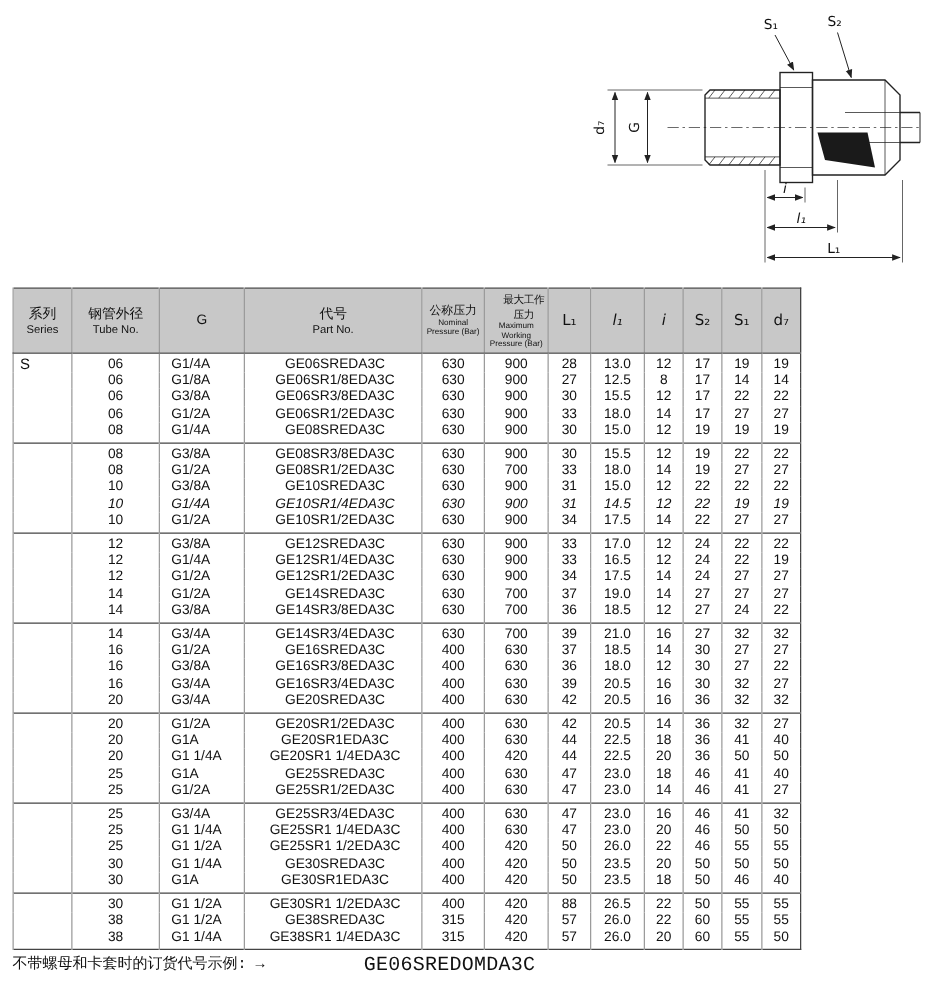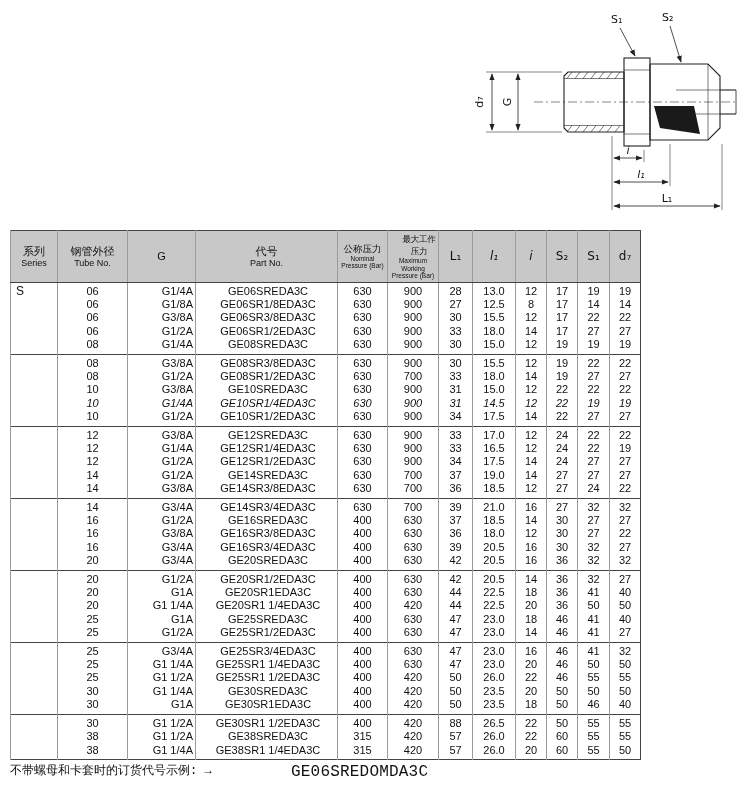--- a/index.html
+++ b/index.html
@@ -19,21 +19,21 @@
   .spec-table th, .spec-table td { border-left:1px solid #9b9b9b; font-weight:normal; }
   .spec-table thead th {
     background:#c8c8c8; border-bottom:1px solid #444;
     height:50px; vertical-align:middle; text-align:center; padding:2px 1px;
   }
   .spec-table tbody { border-top:1px solid #444; }
   .spec-table td { font-size:11px; line-height:13.4px; padding:0 2px; text-align:center; white-space:nowrap; }
   .spec-table tbody tr:first-child td { padding-top:2px; }
   .spec-table tbody tr:last-child td { padding-bottom:2px; }
   td.series { text-align:left; vertical-align:top; padding-left:5px; font-size:12px; }
-  td.col-g { text-align:right; padding-left:9px; }
+  td.col-g { text-align:left; padding-left:9px; }
   td.col-part { text-align:center; padding-left:5px; }
   tr.italic td { font-style:italic; }
 
   .th-cn { font-size:11px; line-height:13px; }
   .th-en { font-size:9px; line-height:10px; }
   th.pn .th-cn { font-size:9.5px; line-height:12px; }
   th.pn .th-en, th.pmax .th-en { font-size:6.5px; line-height:7.5px; }
   th.pmax .th-cn { font-size:8.5px; line-height:12px; letter-spacing:-0.3px;padding-left:12px; }
   th.dim { font-size:12px; font-family:"DejaVu Sans", sans-serif; }
   th.dim.it { font-style:italic; }

